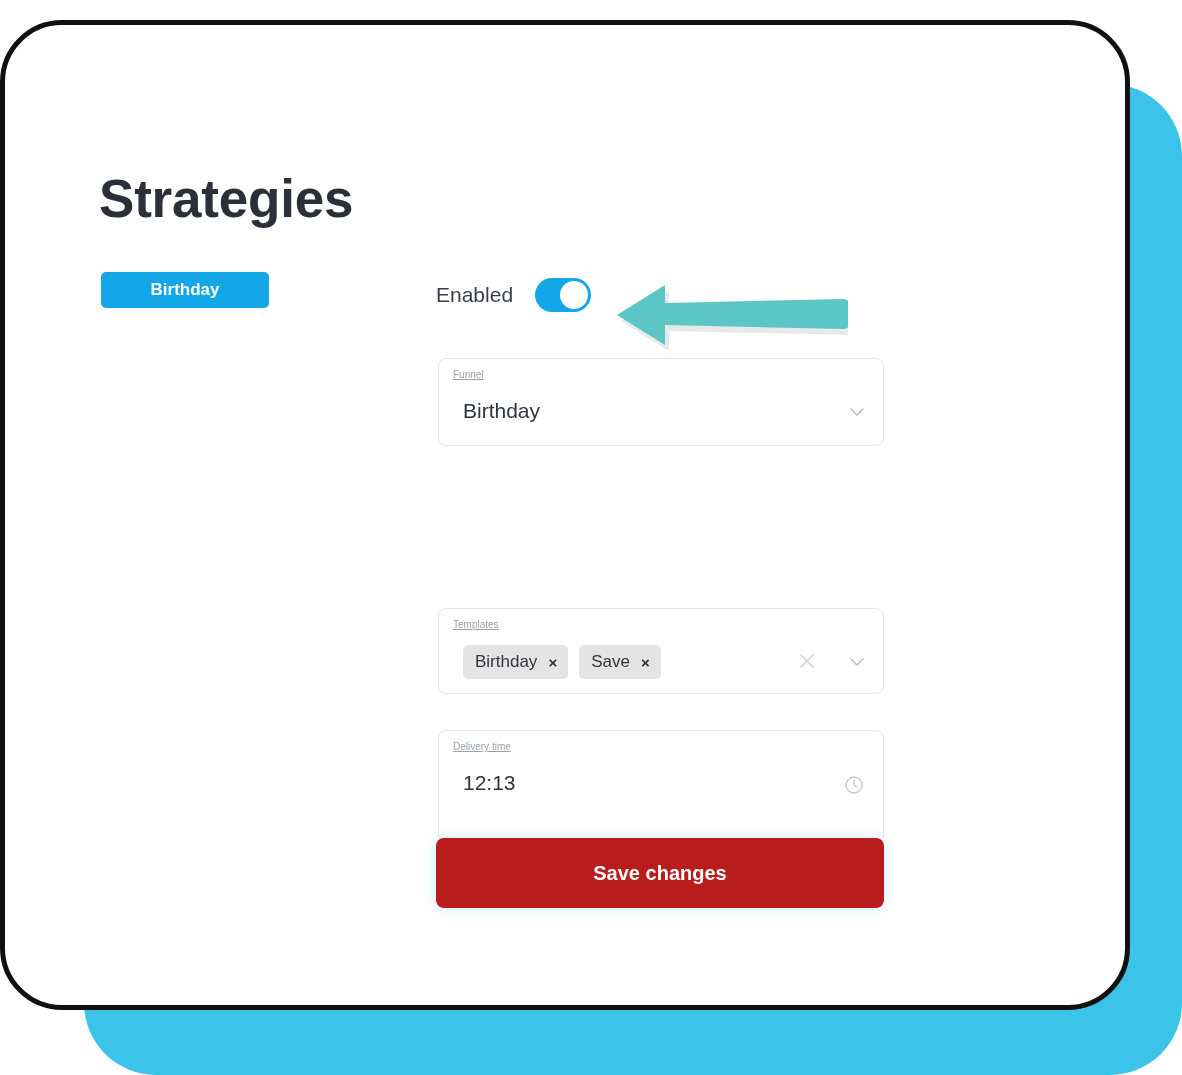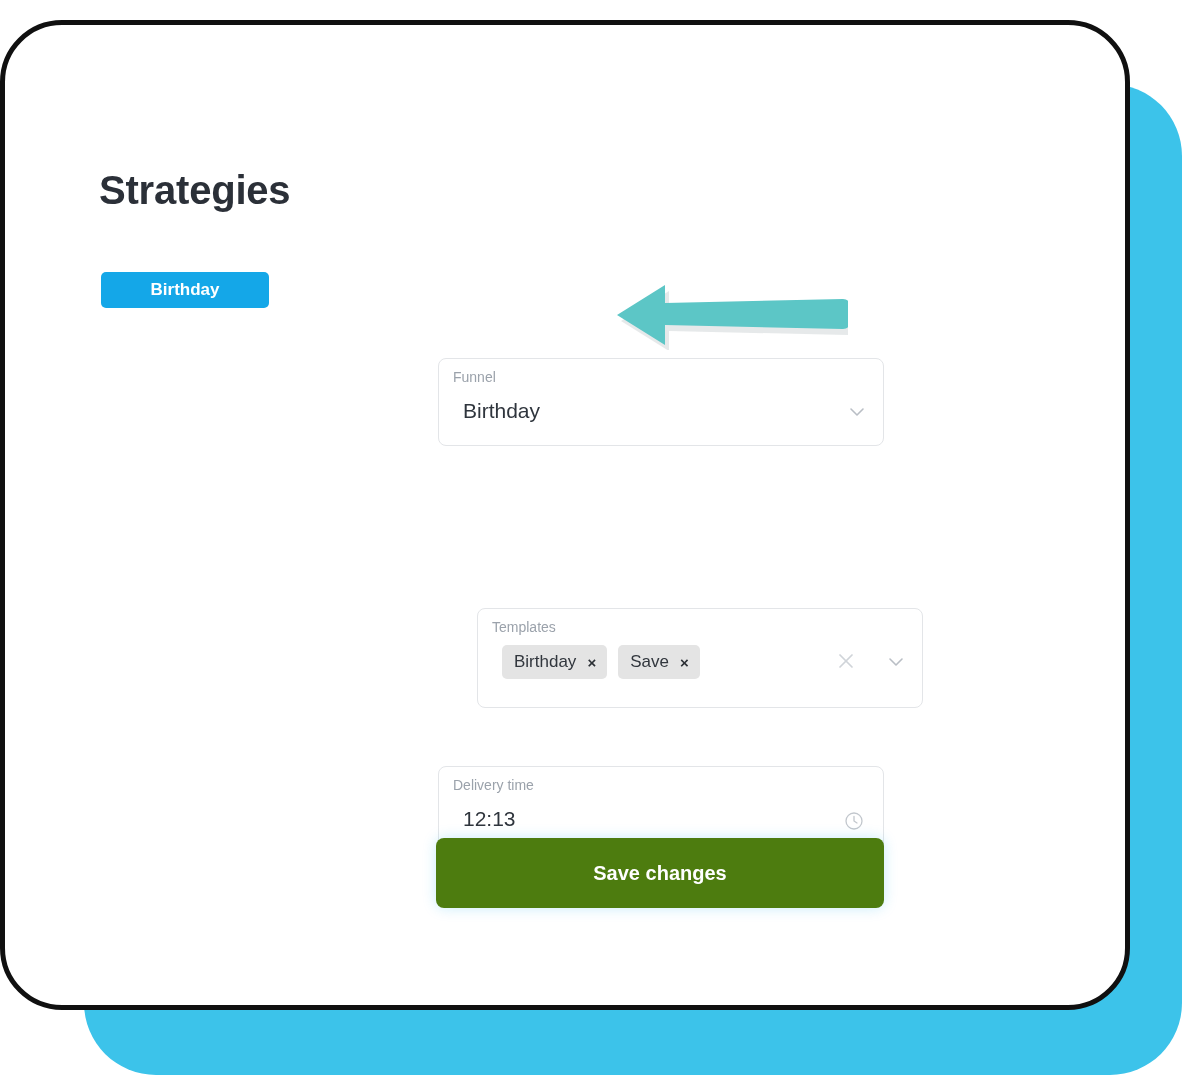--- a/index.html
+++ b/index.html
@@ -54,21 +54,21 @@
     position: absolute;
     left: 0; top: 20px;
     width: 1130px;
     height: 990px;
   }
 
   #page-title {
     position: absolute;
     left: 99px;
     top: 148px;
-    font-size: 40px;
+    font-size: 53px;
     font-weight: 600;
     letter-spacing: -0.2px;
     color: #2b3038;
   }
 
   
   #strategy-tab {
     position: absolute;
     left: 101px;
     top: 252px;
@@ -135,35 +135,36 @@
     left: 438px;
     width: 446px;
     background: #ffffff;
     border: 1px solid #e3e5e8;
     border-radius: 8px;
   }
   .field-label {
     position: absolute;
     left: 14px;
     top: 10px;
-    font-size: 14px;
+    font-size: 10px;
     color: #9ba2ab;
+    text-decoration: underline;
   }
   .field-value {
     position: absolute;
     left: 24px;
     font-size: 21px;
     color: #2f3views;
     color: #2f353d;
   }
 
   #field-funnel   { top: 338px; height: 88px; }
   #field-stage    { top: 463px; height: 88px; }
-  #field-templates{ top: 588px; height: 100px; margin-left: 39px; }
-  #field-delivery { top: 746px; height: 112px; }
+  #field-templates{ top: 588px; height: 86px; }
+  #field-delivery { top: 710px; height: 112px; }
 
   #field-funnel .field-value,
   #field-stage .field-value,
   #field-delivery .field-value { top: 40px; }
 
   .chev {
     width: 18px; height: 18px;
   }
   .chev svg, .xmark svg, .clock svg { display: block; }
 
@@ -220,21 +221,21 @@
     cursor: pointer;
   }
 
   
   #save-button {
     position: absolute;
     left: 436px;
     top: 818px;
     width: 448px;
     height: 70px;
-    background: #4d7c0f;
+    background: #b91c1c;
     border: none;
     border-radius: 8px;
     color: #ffffff;
     font-size: 20px;
     font-weight: 700;
     cursor: pointer;
     font-family: "Liberation Sans", sans-serif;
     box-shadow: 0 0 14px rgba(0,174,239,0.22);
   }
 </style>
@@ -246,20 +247,26 @@
   <div id="blue-panel"></div>
 
   <div id="white-card"></div>
 
   <div id="content">
 
     <div id="page-title">Strategies</div>
 
     <button id="strategy-tab">Birthday</button>
 
+    <div id="enabled-row">
+      <span id="enabled-label">Enabled</span>
+      <div id="enabled-toggle">
+        <div class="knob"></div>
+      </div>
+    </div>
 
     <svg id="annotation-arrow" viewBox="0 0 240 78">
       <g transform="translate(3,5)">
         <path d="M6 38 L54 8 L54 26 L232 22 Q239 22 239 30 L239 44 Q239 52 232 52 L54 48 L54 68 Z" fill="#b8c0c4" opacity="0.35" transform="translate(4,6)"></path>
         <path d="M6 38 L54 8 L54 26 L232 22 Q239 22 239 30 L239 44 Q239 52 232 52 L54 48 L54 68 Z" fill="#5CC6C6"></path>
       </g>
     </svg>
 
     <div class="field" id="field-funnel">
       <span class="field-label">Funnel</span>

